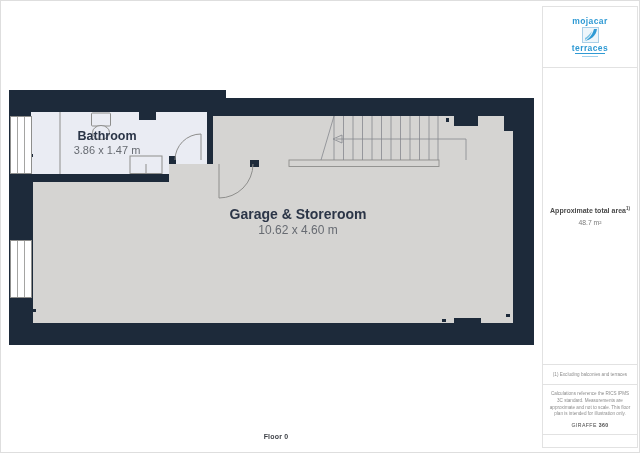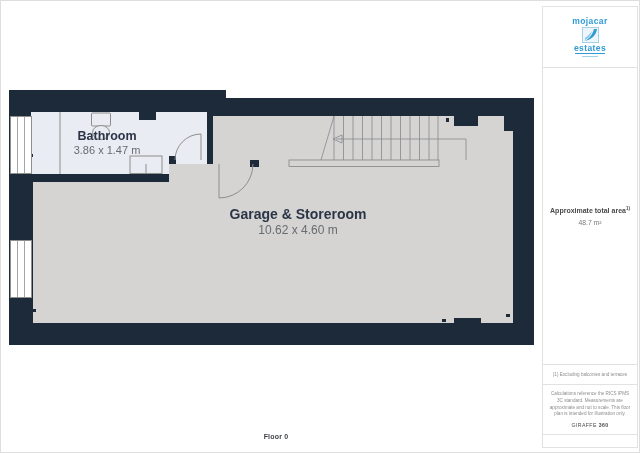--- a/index.html
+++ b/index.html
@@ -114,21 +114,21 @@
 
   <div id="sidebar">
 
     <div class="sb-section" id="sb-logo">
       <div class="logo-word">mojacar</div>
       <svg width="17" height="16" viewBox="0 0 17 16" style="margin:1px 0;">
         <rect x="0.5" y="0.5" width="16" height="15" fill="#eef6fb" stroke="#a8cfe8" stroke-width="1"></rect>
         <path d="M2,14 C6,13 10,9 12,2 L15,2 C14,9 9,13 2,14 Z" fill="#2f9ad4"></path>
         <path d="M3,13 C7,11 9,8 10,4 C8,7 5,10 3,11 Z" fill="#7cc3e6"></path>
       </svg>
-      <div class="logo-word">estates</div>
+      <div class="logo-word">terraces</div>
       <div class="logo-underline"></div>
       <div class="logo-subline"></div>
     </div>
 
     <div class="sb-section" id="sb-area">
       <div class="area-label">
         <span>Approximate total area</span><sup>1)</sup>
       </div>
       <div class="area-value">48.7 m²</div>
     </div>

